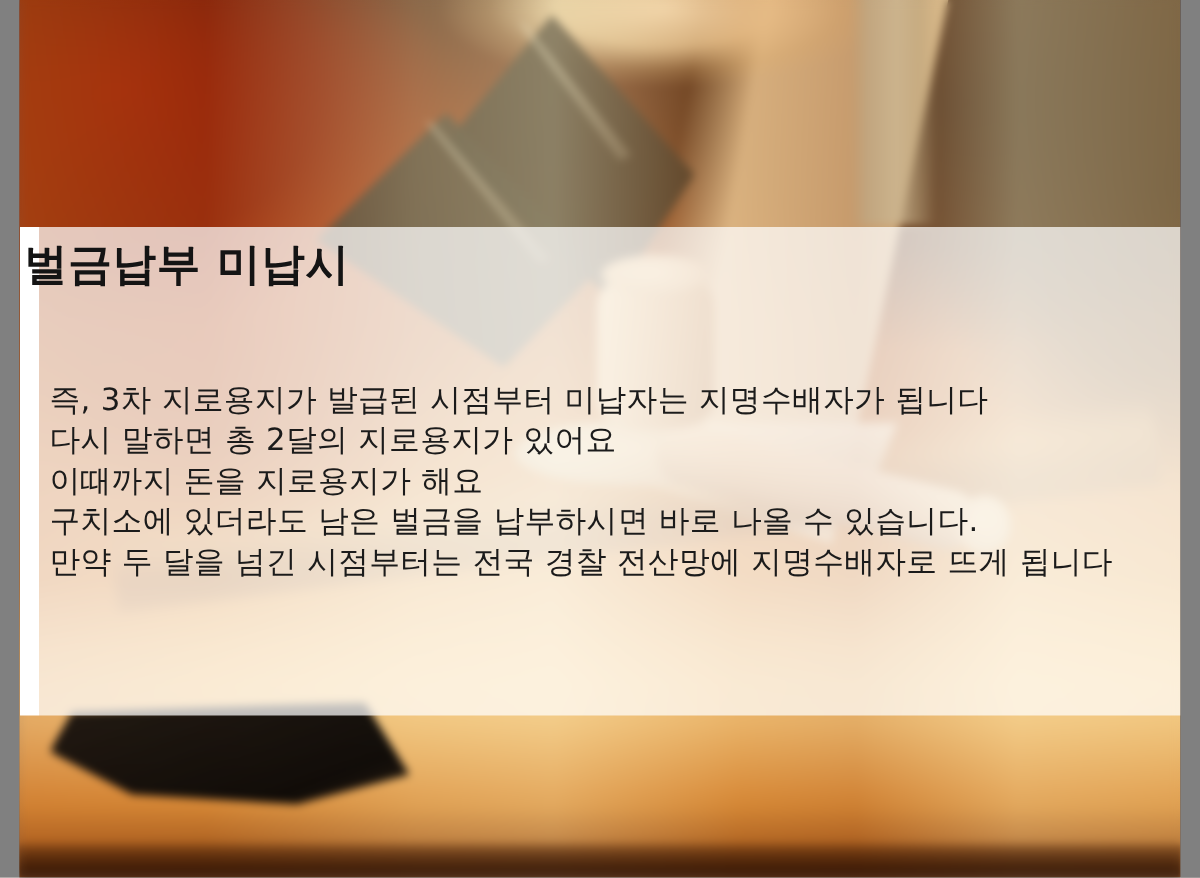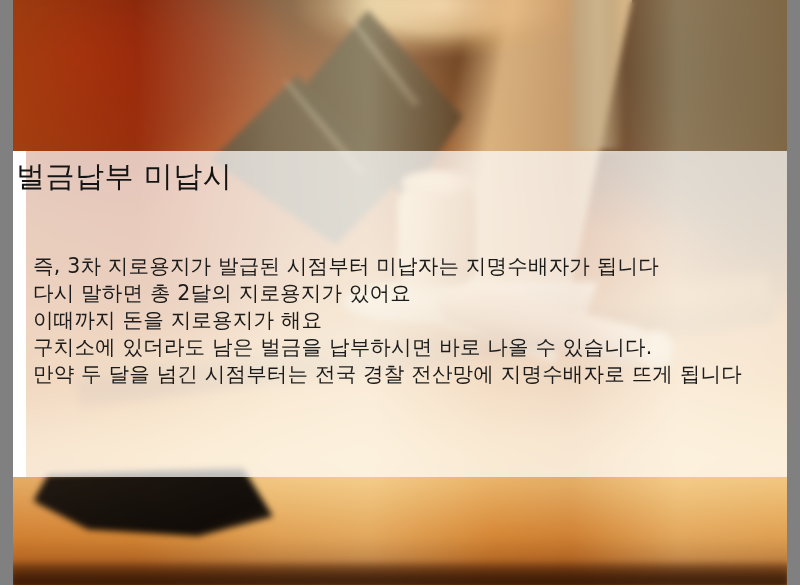--- a/index.html
+++ b/index.html
@@ -244,21 +244,21 @@
     height: 326px;
     z-index: 30;
     color: #1a1a1a;
   }
 
   #slide-title {
     position: absolute;
     left: 3px;
     top: 6px;
     font-size: 29px;
-    font-weight: normal;
+    font-weight: bold;
     letter-spacing: 0.5px;
     line-height: 38px;
     white-space: nowrap;
     color: #141414;
   }
 
   #body-lines {
     position: absolute;
     left: 20px;
     top: 102px;

